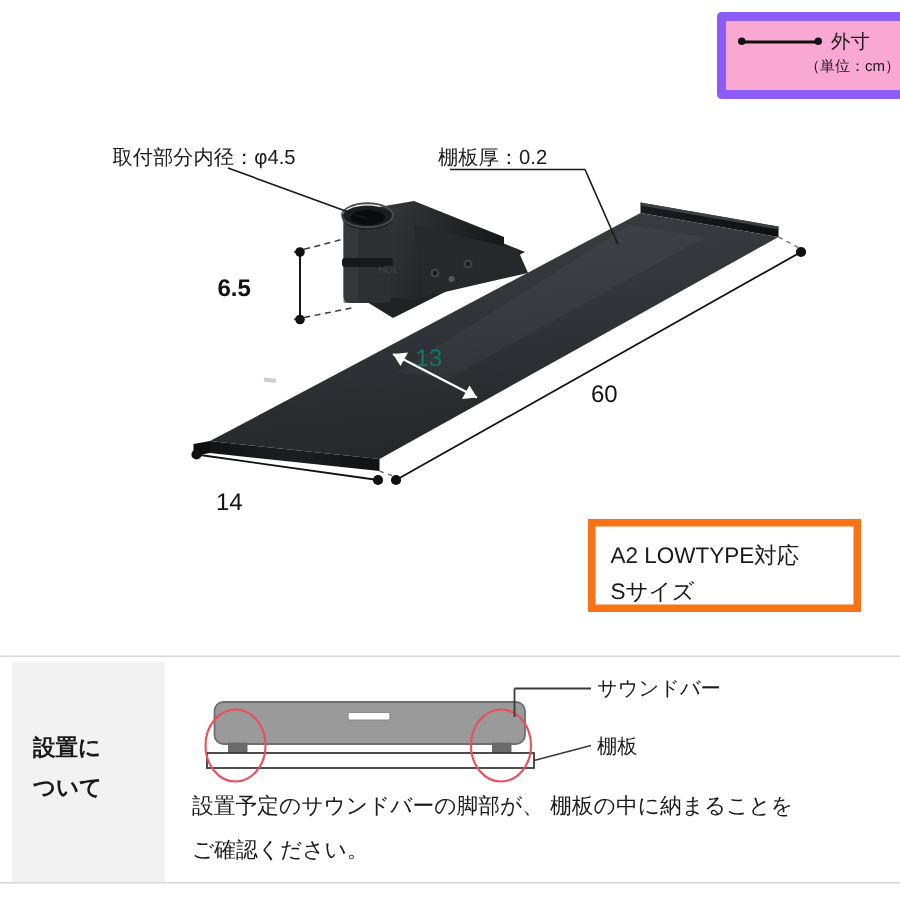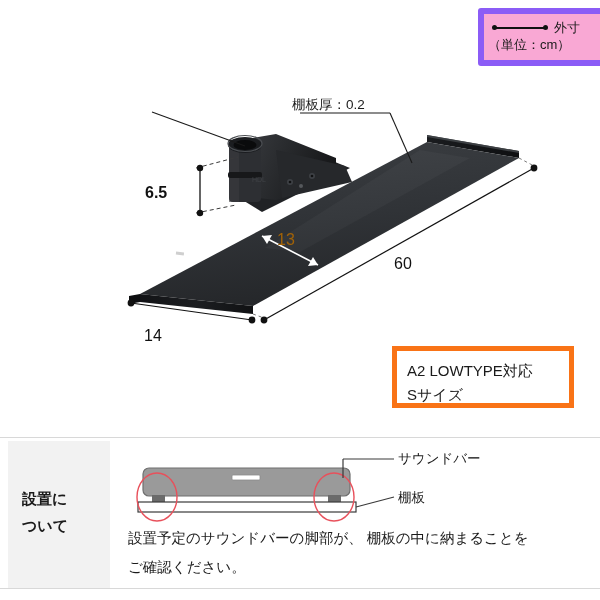--- a/index.html
+++ b/index.html
@@ -22,30 +22,30 @@
   }
   .legend-row{display:flex;align-items:center;height:17px;gap:6px;padding-left:4px;}
   .legend-line{position:relative;width:56px;height:10px;}
   .legend-line .bar{position:absolute;left:2px;right:2px;top:4.5px;height:1.5px;background:#111;}
   .legend-line .dot{position:absolute;top:2px;width:5px;height:5px;border-radius:50%;background:#111;}
   .legend-line .dot.l{left:0;} .legend-line .dot.r{right:0;}
   .legend-line .arw{position:absolute;top:1.5px;width:0;height:0;border-top:3.5px solid transparent;border-bottom:3.5px solid transparent;}
   .legend-line .arw.l{left:0;border-right:7px solid #111;}
   .legend-line .arw.r{right:0;border-left:7px solid #111;}
   .legend-label{font-size:13px;line-height:13px;white-space:nowrap;}
-  .legend-unit{text-align:left;font-size:13px;line-height:15px;margin-top:1px;}
+  .legend-unit{text-align:right;font-size:10px;line-height:15px;margin-top:1px;}
 
   
   .callout{position:absolute;font-size:13.5px;white-space:nowrap;}
   #lbl-inner-dia{left:75px;top:96px;}
   #lbl-thickness{left:292px;top:96px;}
 
   
   .dim{position:absolute;font-size:16px;color:#111;white-space:nowrap;}
-  .dim.white{color:#a16207;}
+  .dim.white{color:#0f766e;}
   #dim-65{left:145px;top:184px;font-weight:bold;}
   #dim-13{left:277px;top:231px;}
   #dim-60{left:394px;top:255px;}
   #dim-14{left:144px;top:327px;}
 
   
   .model-box{
     position:absolute;left:392px;top:346px;width:182px;height:62px;
     border:5px solid #f97316;background:#fff;box-sizing:border-box;
     padding:8px 0 0 10px;
@@ -176,20 +176,21 @@
     <circle cx="264" cy="320" r="3.4" fill="#111"></circle>
     <circle cx="534" cy="168" r="3.4" fill="#111"></circle>
     <line x1="519" y1="158" x2="534" y2="166" stroke="#6a6a6a" stroke-width="0.9" stroke-dasharray="3,3"></line>
     <line x1="253" y1="314" x2="264" y2="318" stroke="#6a6a6a" stroke-width="0.9" stroke-dasharray="3,3"></line>
 
     <line x1="131" y1="303" x2="252" y2="320" stroke="#111" stroke-width="1.2"></line>
     <circle cx="131" cy="303" r="3.4" fill="#111"></circle>
     <circle cx="252" cy="320" r="3.4" fill="#111"></circle>
   </svg>
 
+  <div class="callout" id="lbl-inner-dia">取付部分内径：φ4.5</div>
   <div class="callout" id="lbl-thickness">棚板厚：0.2</div>
 
   <div class="dim" id="dim-65">6.5</div>
   <div class="dim white" id="dim-13">13</div>
   <div class="dim" id="dim-60">60</div>
   <div class="dim" id="dim-14">14</div>
 
   <div class="model-box">
     <div class="model-line">A2 LOWTYPE対応</div>
     <div class="model-line">Sサイズ</div>

